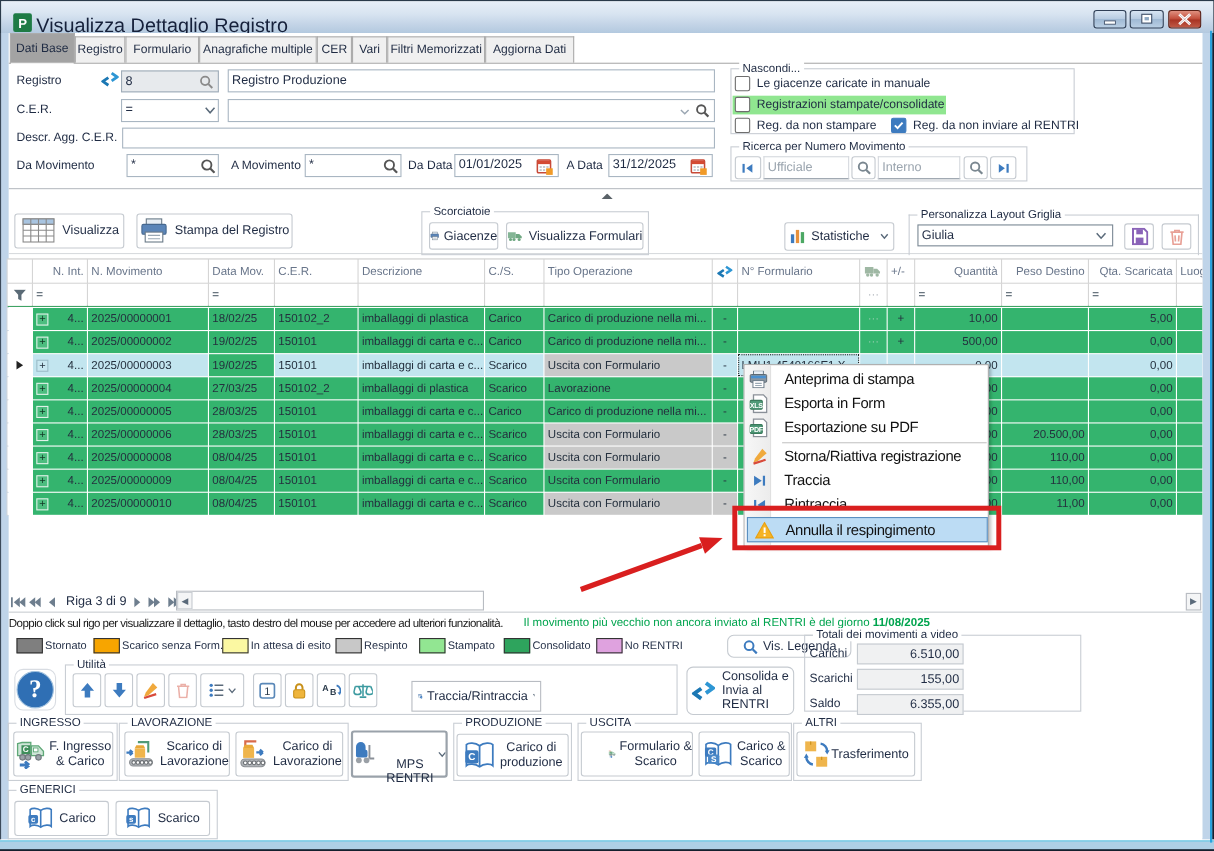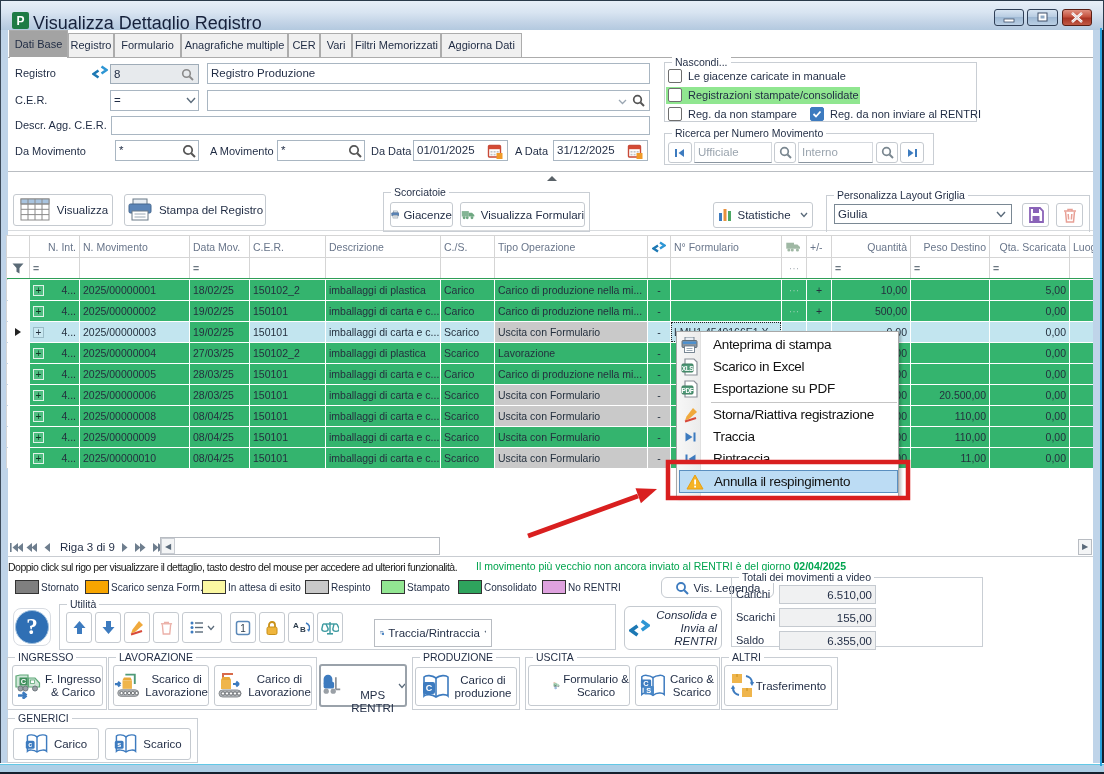--- a/index.html
+++ b/index.html
@@ -558,21 +558,21 @@
         <path d="M31 1 L36.5 5.5 L31 10 Z"></path>
         <path d="M36 1 L41.5 5.5 L36 10 Z"></path>
         <rect x="42.5" y="1" width="1.6" height="9"></rect>
       </g>
     </svg>
 <div class="abs" style="left:160px;top:537px;width:280px;height:18px;border:1px solid #B8BCC2;background:#fff;"></div>
 <div class="abs" style="left:161px;top:538px;width:14px;height:16px;border:1px solid #C8CCD2;background:#F4F5F6;text-align:center;line-height:15px;font-size:8px;color:#5A6A7A;">◀</div>
 <div class="abs" style="left:1078px;top:539px;width:14px;height:16px;border:1px solid #B8BCC2;background:#F4F5F6;text-align:center;line-height:14px;font-size:8px;color:#5A6A7A;">▶</div>
 
 <div class="abs" style="left:8px;top:561px;font-size:10.5px;letter-spacing:-0.5px;color:#1A1A1A;white-space:nowrap;">Doppio click sul rigo per visualizzare il dettaglio, tasto destro del mouse per accedere ad ulteriori funzionalità.</div>
-<div class="abs" style="left:476px;top:560px;font-size:10.5px;color:#00A44E;white-space:nowrap;">Il movimento più vecchio non ancora inviato al RENTRI è del giorno <b>02/04/2025</b></div>
+<div class="abs" style="left:476px;top:560px;font-size:10.5px;color:#00A44E;white-space:nowrap;">Il movimento più vecchio non ancora inviato al RENTRI è del giorno <b>11/08/2025</b></div>
 
 <div class="sw" style="left:15px;top:580px;background:#7F7F7F;"></div>
     <div class="legtxt" style="left:41px;top:582px;">Stornato</div>
 <div class="sw" style="left:85px;top:580px;background:#F7A500;"></div>
     <div class="legtxt" style="left:111px;top:582px;">Scarico senza Form.</div>
 <div class="sw" style="left:202px;top:580px;background:#FBF8A2;"></div>
     <div class="legtxt" style="left:228px;top:582px;">In attesa di esito</div>
 <div class="sw" style="left:305px;top:580px;background:#C8C8C8;"></div>
     <div class="legtxt" style="left:331px;top:582px;">Respinto</div>
 <div class="sw" style="left:381px;top:580px;background:#92E692;"></div>
@@ -697,21 +697,21 @@
  <svg width="8" height="6">
         <path d="M1 1 L4 4.5 L7 1" stroke="#5A6A7A" stroke-width="1.2" fill="none"></path>
       </svg>
 </div>
 
 <div class="btn" style="left:624px;top:606px;width:98px;height:44px;border-radius:6px;gap:6px;padding:0 4px;">
  <svg width="30" height="26" viewBox="0 0 30 26">
         <path d="M18 3 L27 9.5 L18 16" stroke="#2E96D4" stroke-width="5" fill="none"></path>
         <path d="M12 10 L3 16.5 L12 23" stroke="#1C78B4" stroke-width="5" fill="none"></path>
       </svg>
- <span style="text-align:right;line-height:13px;font-style:italic;">Consolida e<br>Invia al<br>RENTRI</span>
+ <span style="text-align:left;line-height:13px;">Consolida e<br>Invia al<br>RENTRI</span>
 </div>
 
 <div class="grp" style="left:7px;top:657px;width:100px;height:53px;">
       <div class="grplbl">INGRESSO</div>
     </div>
 <div class="btn big" style="left:12px;top:665px;width:91px;height:41px;gap:3px;">
  <svg width="28" height="27" viewBox="0 0 28 27">
         <path d="M2 4 l4 -1 h8 v12 h-12 z" fill="#CFE6D8" stroke="#5FA878" stroke-width="1.2"></path>
         <rect x="5.5" y="5.5" width="8" height="8" fill="#3F8F5C"></rect>
         <text x="9.5" y="12" font-size="7.5" fill="#fff" text-anchor="middle" font-family="Liberation Sans" font-weight="bold">C</text>
@@ -865,21 +865,21 @@
             <rect x="3" y="0" width="9" height="4" fill="#E8EEF4" stroke="#6A7A88" stroke-width="0.9"></rect>
             <rect x="0" y="3.5" width="15" height="7" rx="1" fill="#8A95A0" stroke="#5A6670" stroke-width="0.9"></rect>
             <rect x="0.8" y="4.5" width="13.4" height="2.4" fill="#4A90D0"></rect>
             <rect x="2.5" y="9" width="10" height="6.5" fill="#fff" stroke="#6A7A88" stroke-width="0.9"></rect>
             <line x1="4.5" y1="11.5" x2="10.5" y2="11.5" stroke="#9AA8B4"></line>
             <line x1="4.5" y1="13.5" x2="10.5" y2="13.5" stroke="#9AA8B4"></line>
           </g>
         </svg>
       </div>
  <div class="mitem" style="top:24px;">
-        <span class="txt">Scarico in Excel</span>
+        <span class="txt">Esporta in Form</span>
   <svg class="abs" style="left:4px;top:2px;" width="17" height="18" viewBox="0 0 17 18">
           <path d="M4 1 H13 L16 4 V17 H4 Z" fill="#fff" stroke="#8A9098" stroke-width="1.2"></path>
           <rect x="1" y="6" width="11" height="8" rx="1" fill="#4F9A78" stroke="#3A7A5C"></rect>
           <text x="6.5" y="12.5" font-size="6.5" fill="#fff" text-anchor="middle" font-family="Liberation Sans" font-weight="bold">XLS</text>
         </svg>
       </div>
  <div class="mitem" style="top:46px;">
         <span class="txt">Esportazione su PDF</span>
   <svg class="abs" style="left:4px;top:2px;" width="17" height="18" viewBox="0 0 17 18">
           <path d="M4 1 H13 L16 4 V17 H4 Z" fill="#fff" stroke="#8A9098" stroke-width="1.2"></path>

